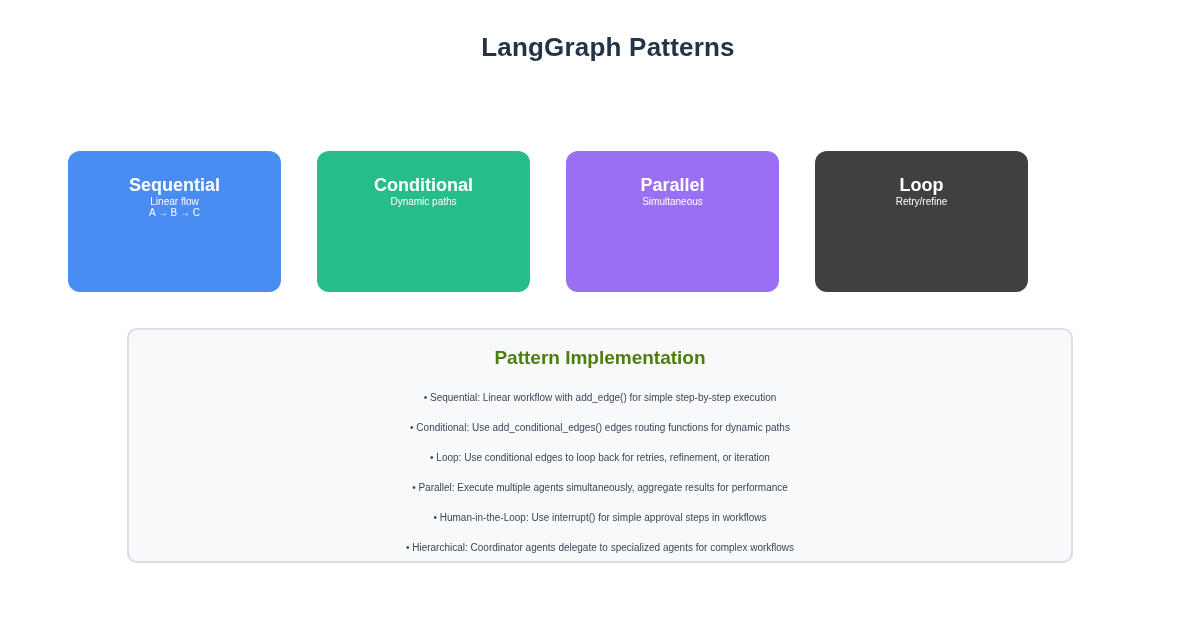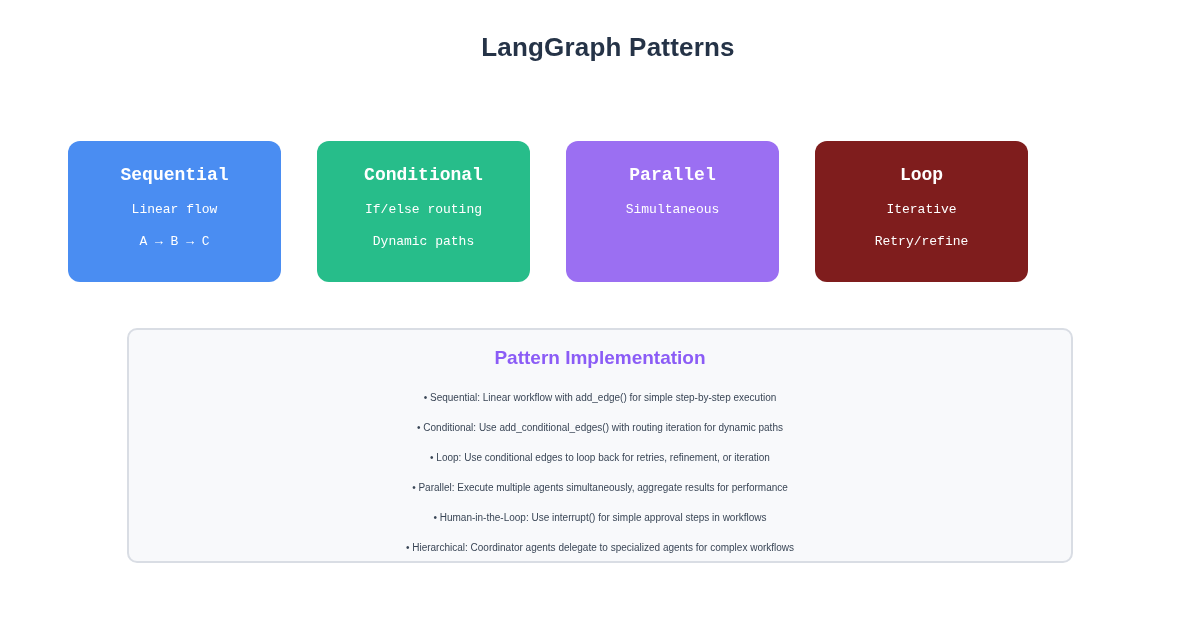--- a/index.html
+++ b/index.html
@@ -22,61 +22,59 @@
     width: 1200px;
     text-align: center;
     font-size: 26px;
     font-weight: bold;
     color: #253347;
     letter-spacing: 0.2px;
   }
   .cards-row {
     position: absolute;
     left: 68px;
-    top: 141px;
+    top: 151px;
     width: 960px;
     display: flex;
     gap: 36px;
-    font-family: Liberation Mono, monospace;
   }
   .pattern-card {
     flex: 1 1 0;
     height: 141px;
     border-radius: 12px;
     color: #ffffff;
     text-align: center;
     box-sizing: border-box;
   }
   .card-title {
     margin-top: 24px;
     font-size: 18px;
     font-weight: bold;
   }
   .card-line {
-    margin-top: 17px;
-    font-size: 13px;
+    font-size: 10px;
     font-weight: normal;
   }
   .impl-panel {
     position: absolute;
     left: 127px;
     top: 328px;
     width: 946px;
     height: 235px;
     box-sizing: border-box;
     border-radius: 10px;
     border: 2px solid #d9dde4;
     background: #f8f9fb;
   }
   .impl-title {
     margin-top: 17px;
     text-align: center;
     font-size: 19px;
     font-weight: bold;
-    color: #8b5cf6;
+    color: #4d7c0f;
   }
   .impl-bullets {
     margin: 14px 0 0 0;
     padding: 0;
     list-style: none;
   }
   .impl-bullets li {
     text-align: center;
     font-size: 10px;
     line-height: 30px;
@@ -93,42 +91,40 @@
   <div class="cards-row">
 
     <div class="pattern-card" style="background-color: rgb(74, 141, 242);">
       <div class="card-title">Sequential</div>
       <div class="card-line">Linear flow</div>
       <div class="card-line">A → B → C</div>
     </div>
 
     <div class="pattern-card" style="background-color: rgb(39, 189, 138);">
       <div class="card-title">Conditional</div>
-      <div class="card-line">If/else routing</div>
       <div class="card-line">Dynamic paths</div>
     </div>
 
     <div class="pattern-card" style="background-color: rgb(155, 111, 242);">
       <div class="card-title">Parallel</div>
       <div class="card-line">Simultaneous</div>
     </div>
 
-    <div class="pattern-card" style="background-color: #7f1d1d;">
+    <div class="pattern-card" style="background-color: #404040;">
       <div class="card-title">Loop</div>
-      <div class="card-line">Iterative</div>
       <div class="card-line">Retry/refine</div>
     </div>
 
   </div>
 
   <div class="impl-panel" style="background-color: rgb(248, 249, 251);">
     <div class="impl-title">Pattern Implementation</div>
     <ul class="impl-bullets">
       <li>• Sequential: Linear workflow with add_edge() for simple step-by-step execution</li>
-      <li>• Conditional: Use add_conditional_edges() with routing iteration for dynamic paths</li>
+      <li>• Conditional: Use add_conditional_edges() edges routing functions for dynamic paths</li>
       <li>• Loop: Use conditional edges to loop back for retries, refinement, or iteration</li>
       <li>• Parallel: Execute multiple agents simultaneously, aggregate results for performance</li>
       <li>• Human-in-the-Loop: Use interrupt() for simple approval steps in workflows</li>
       <li>• Hierarchical: Coordinator agents delegate to specialized agents for complex workflows</li>
     </ul>
   </div>
 
 </div>
 
 </body></html>

